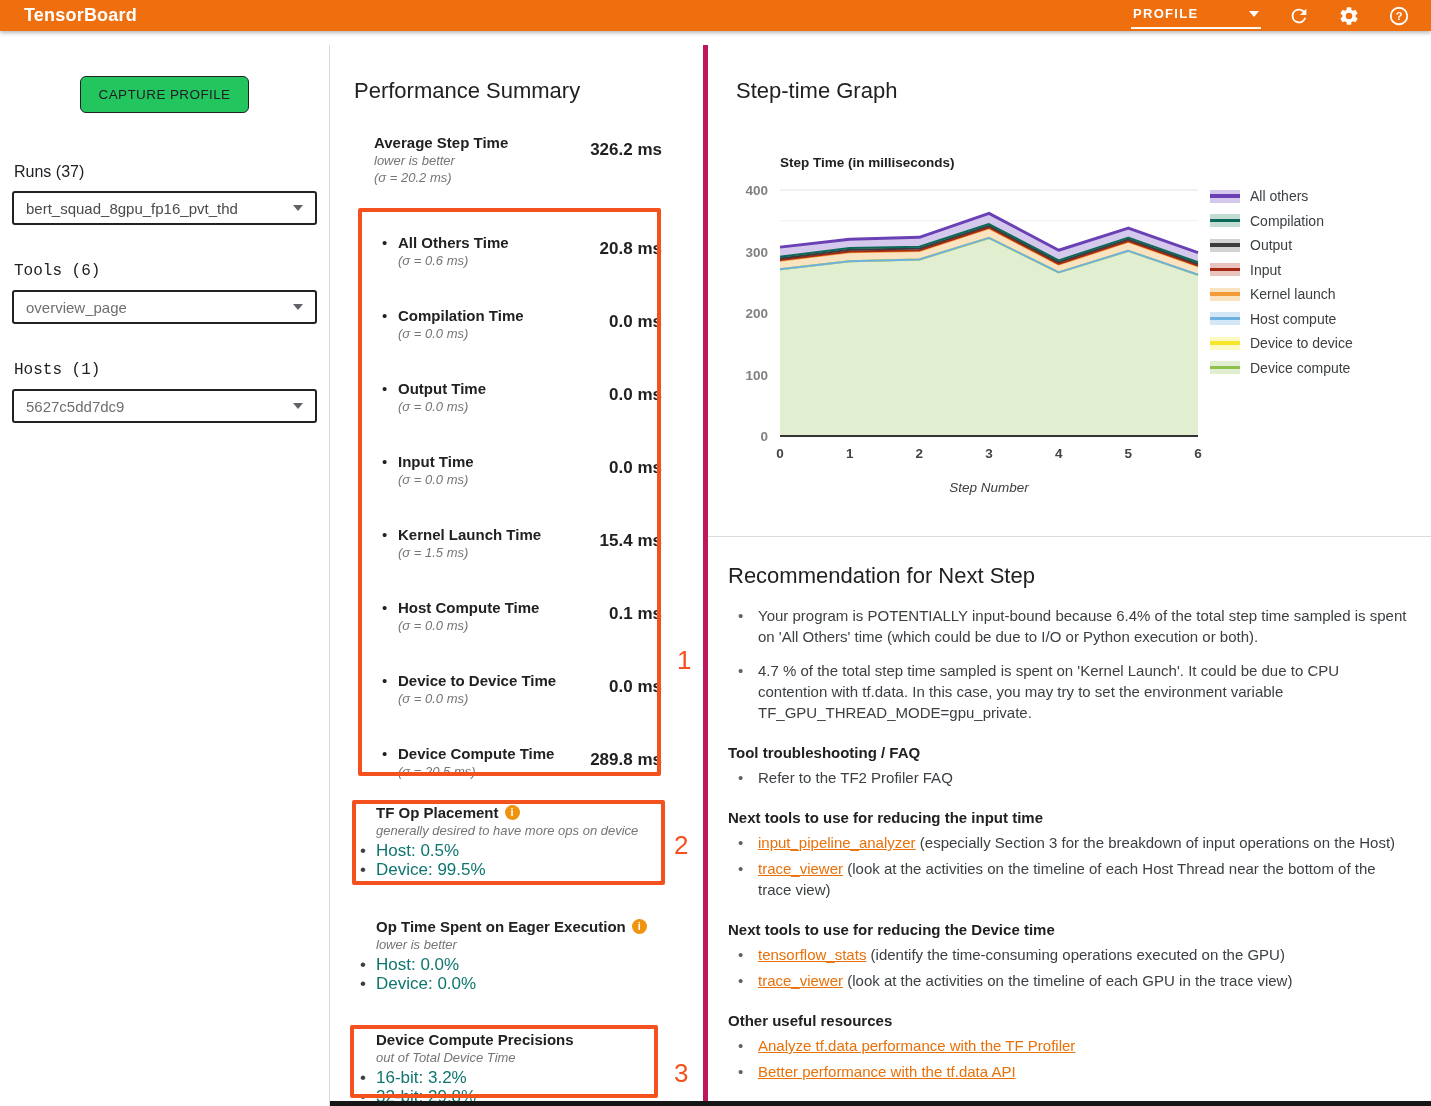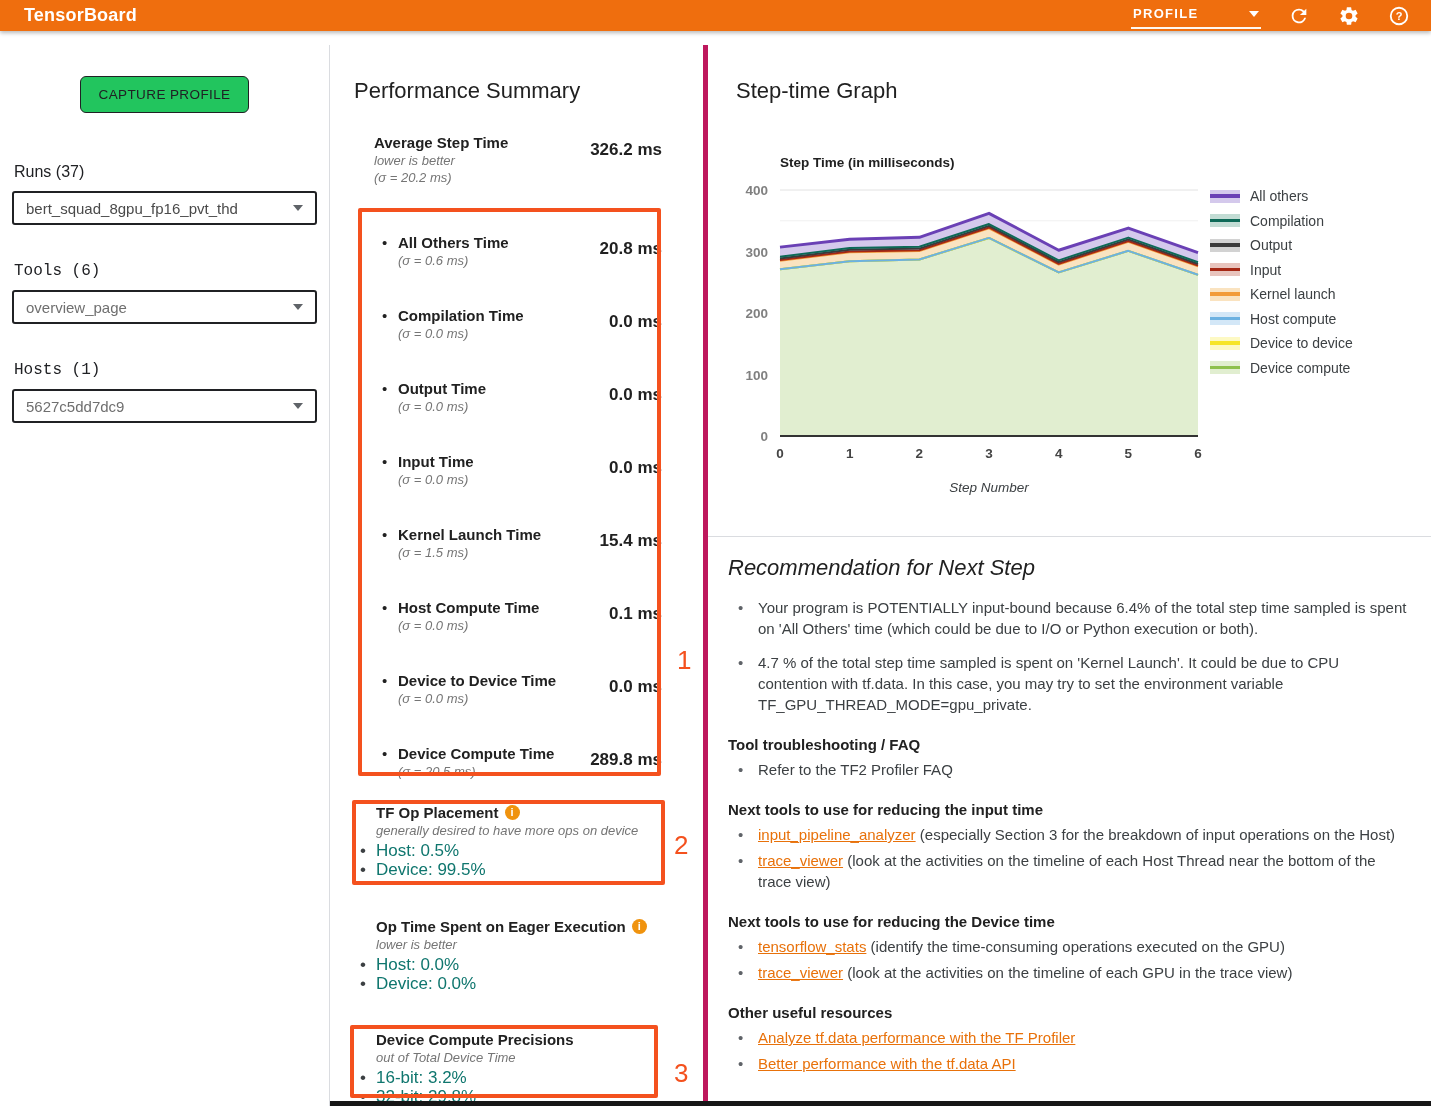--- a/index.html
+++ b/index.html
@@ -69,21 +69,21 @@
 
   .legend { position:absolute; left:502px; top:143px; list-style:none; }
   .legend-item { display:flex; align-items:center; margin-bottom:8.5px; }
   .swatch { width:30px; height:13px; position:relative; margin-right:10px; flex:none; }
   .swatch-line { position:absolute; left:0; right:0; top:4.5px; height:3.5px; }
   .legend-label { font-size:14px; color:#3c4043; }
 
   .divider { position:absolute; left:0; top:491px; width:723px; height:1px; background:#dadce0; }
 
   .rec { position:absolute; left:20px; top:505px; width:680px; }
-  .rec-title { margin-top:5px;font-style:italic; }
+  .rec-title { margin-top:13px; }
   .rec-intro { list-style:none; margin-top:16px; }
   .rec-intro li, .rec-list li { font-size:15px; color:#3c4043; line-height:21px; position:relative; padding-left:30px; }
   .rec-intro li { margin-bottom:13px; }
   .rec-intro li::before, .rec-list li::before { content:"•"; position:absolute; left:10px; color:#5f6368; }
   .rec-subhead { font-size:15px; font-weight:700; color:#212121; margin:20px 0 4px 0; line-height:20px; }
   .rec-list { list-style:none; }
   .rec-list li { margin-bottom:5px; }
   .link { color:#e8710a; text-decoration:underline; cursor:pointer; }
 
   .bottom-bar { position:absolute; left:330px; top:1101px; width:1101px; height:5px; background:#161616; z-index:40; }

